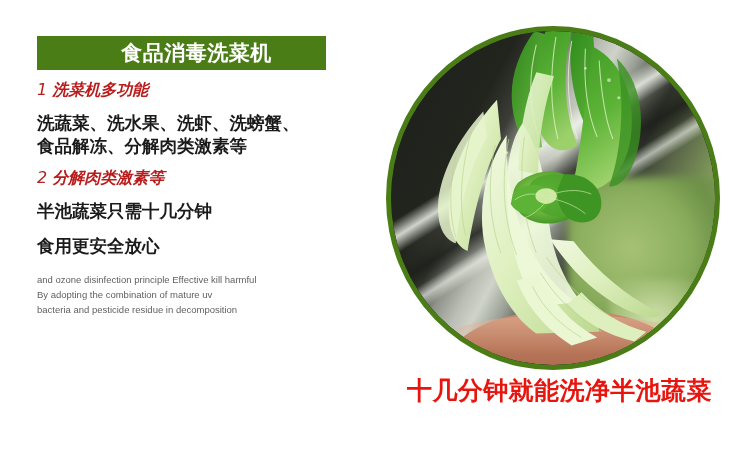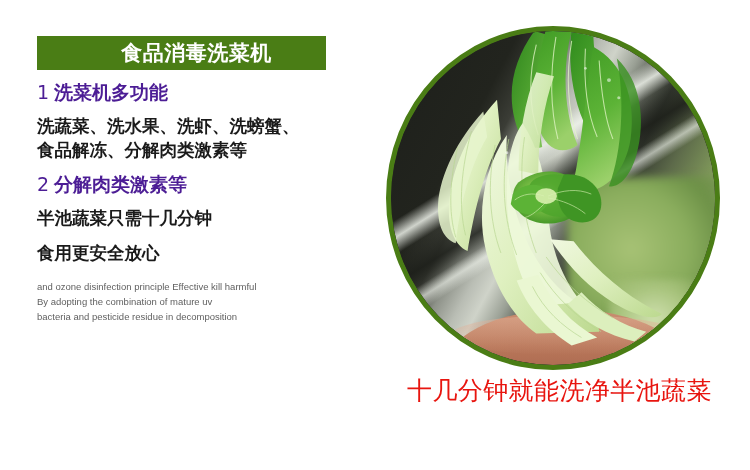--- a/index.html
+++ b/index.html
@@ -45,25 +45,26 @@
     white-space: nowrap;
   }
 
   .feature {
     margin-top: 11px;
   }
   .feature:first-of-type {
     margin-top: 14px;
   }
   .feature-head {
-    color: #4c1d95;
-    font-size: 19px;
+    color: #b91c1c;
+    font-size: 16px;
     font-weight: bold;
     line-height: 1.18;
     white-space: nowrap;
+    font-style: italic;
   }
   .feature-head .num {
     font-weight: normal;
     margin-right: 5px;
   }
   .feature-body {
     color: #1a1a1a;
     font-size: 17.5px;
     font-weight: bold;
     line-height: 1.32;
@@ -184,21 +185,21 @@
   .bok svg { width: 100%; height: 100%; display: block; }
 
   
   .caption {
     position: absolute;
     left: 407px;
     top: 378px;
     width: 300px;
     color: #e8150f;
     font-size: 25px;
-    font-weight: normal;
+    font-weight: bold;
     letter-spacing: 0.4px;
     white-space: nowrap;
     line-height: 1;
   }
 </style>
 </head>
 <body>
 
 <div id="poster">
 

